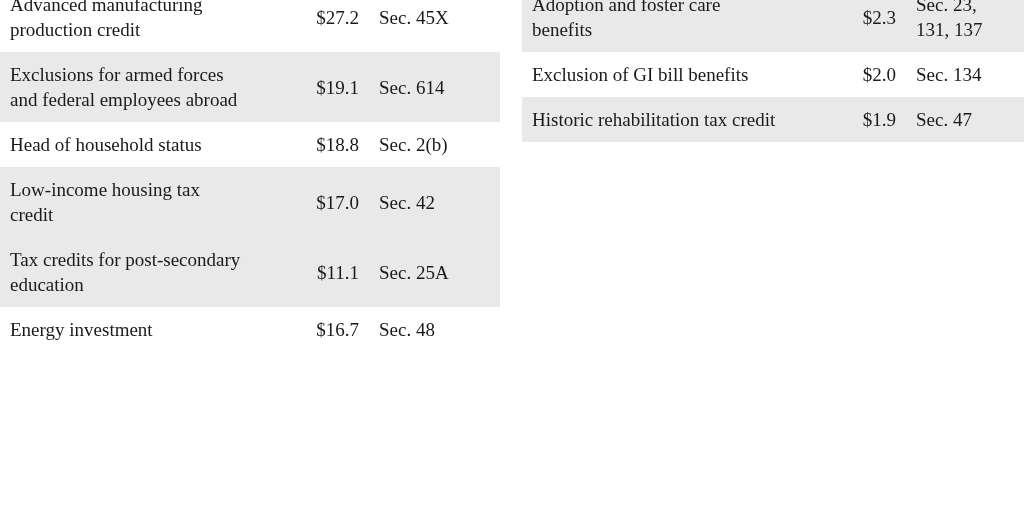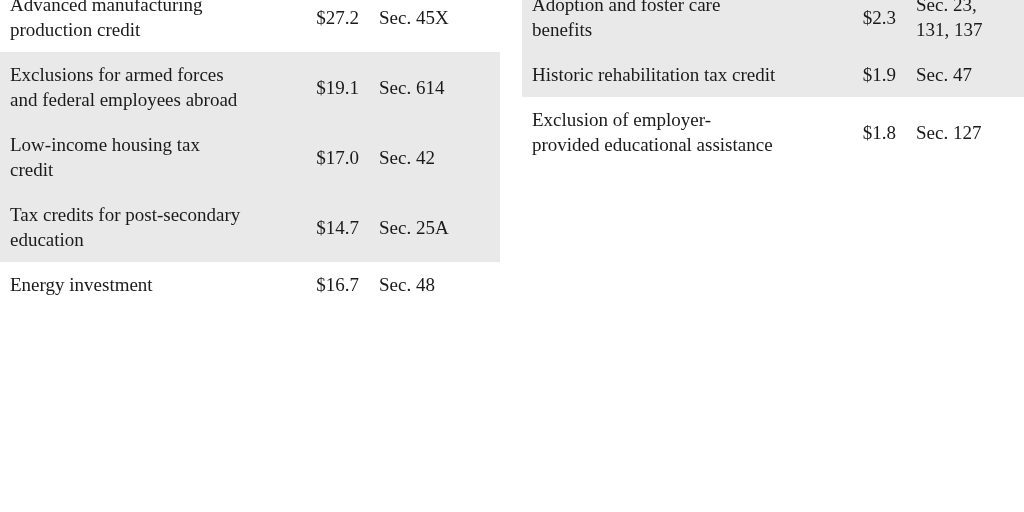--- a/index.html
+++ b/index.html
@@ -93,28 +93,33 @@
         <tr class="row-plain">
           <td class="c-name">Advanced manufacturing production credit</td>
           <td class="c-amount">$27.2</td>
           <td class="c-sec">Sec. 45X</td>
         </tr>
         <tr class="row-shaded">
           <td class="c-name">Exclusions for armed forces and federal employees abroad</td>
           <td class="c-amount">$19.1</td>
           <td class="c-sec">Sec. 614</td>
         </tr>
+        <tr class="row-plain">
+          <td class="c-name">Head of household status</td>
+          <td class="c-amount">$18.8</td>
+          <td class="c-sec">Sec. 2(b)</td>
+        </tr>
         <tr class="row-shaded">
           <td class="c-name">Low-income housing tax credit</td>
           <td class="c-amount">$17.0</td>
           <td class="c-sec">Sec. 42</td>
         </tr>
         <tr class="row-shaded">
           <td class="c-name">Tax credits for post-secondary education</td>
-          <td class="c-amount">$14.7</td>
+          <td class="c-amount">$11.1</td>
           <td class="c-sec">Sec. 25A</td>
         </tr>
         <tr class="row-plain">
           <td class="c-name">Energy investment</td>
           <td class="c-amount">$16.7</td>
           <td class="c-sec">Sec. 48</td>
         </tr>
       </tbody>
     </table>
   </div>
@@ -127,27 +132,27 @@
         <col class="w-name">
         <col class="w-amount">
         <col class="w-sec">
       </colgroup>
       <tbody>
         <tr class="row-shaded">
           <td class="c-name">Adoption and foster care benefits</td>
           <td class="c-amount">$2.3</td>
           <td class="c-sec">Sec. 23, 131, 137</td>
         </tr>
+        <tr class="row-plain">
+          <td class="c-name">Exclusion of GI bill benefits</td>
+          <td class="c-amount">$2.0</td>
+          <td class="c-sec">Sec. 134</td>
+        </tr>
         <tr class="row-shaded">
           <td class="c-name">Historic rehabilitation tax credit</td>
           <td class="c-amount">$1.9</td>
           <td class="c-sec">Sec. 47</td>
-        </tr>
-        <tr class="row-plain">
-          <td class="c-name">Exclusion of employer-provided educational assistance</td>
-          <td class="c-amount">$1.8</td>
-          <td class="c-sec">Sec. 127</td>
         </tr>
       </tbody>
     </table>
   </div>
 
 </div>
 
 </body></html>

